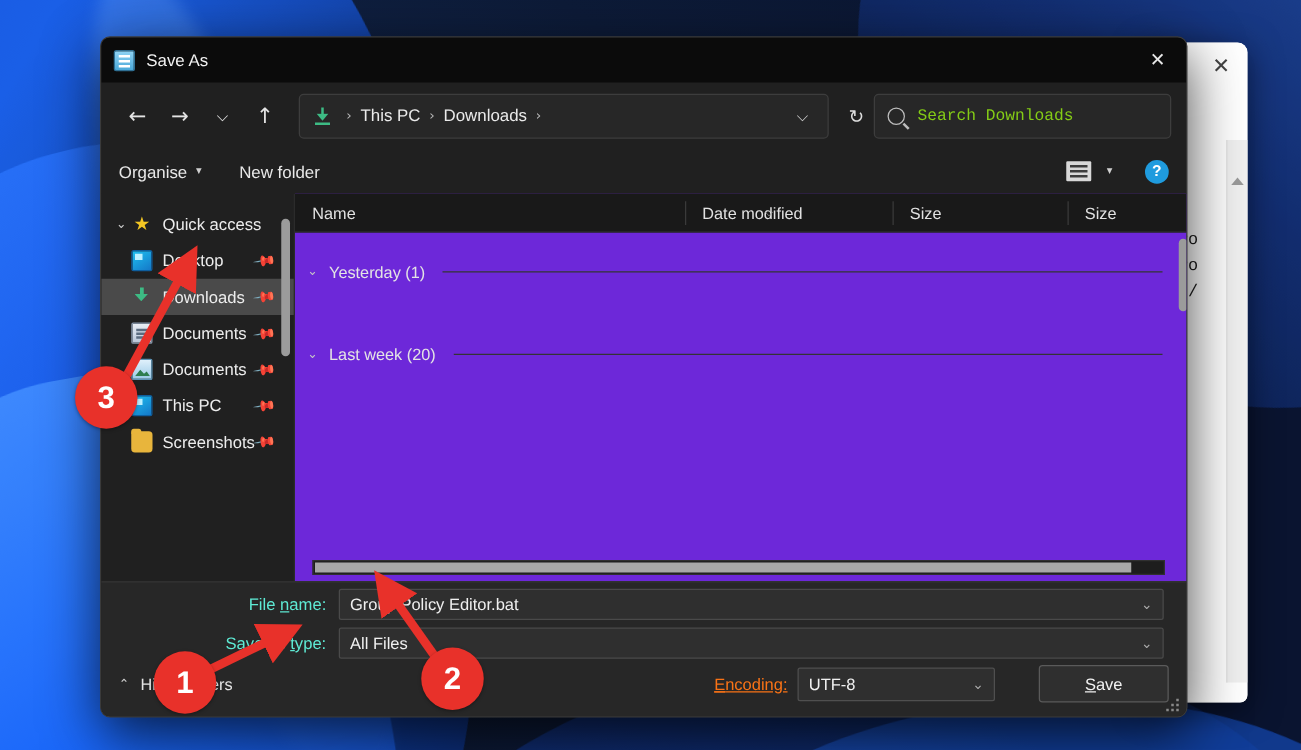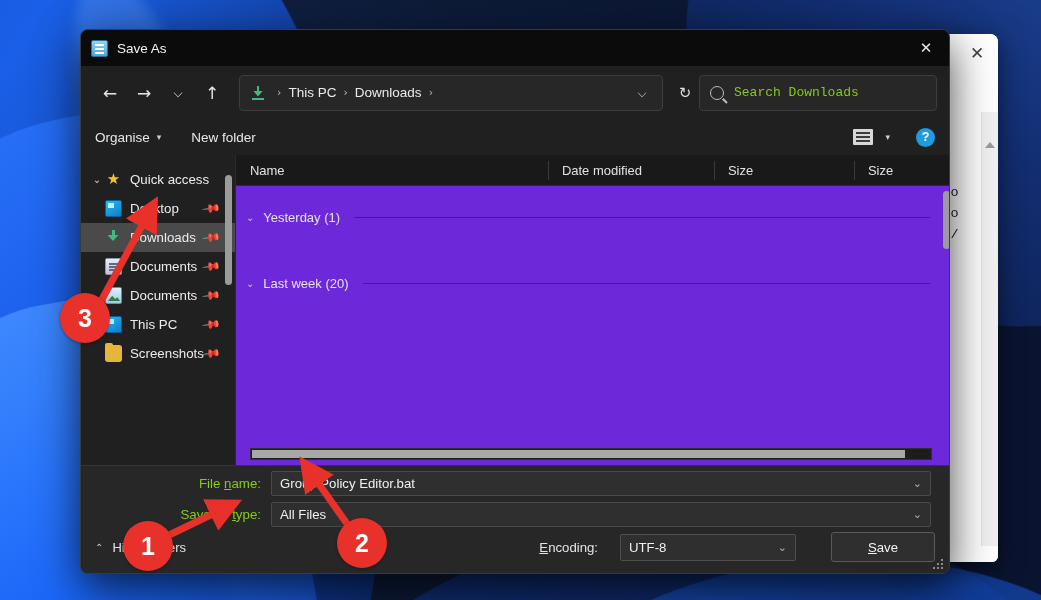--- a/index.html
+++ b/index.html
@@ -302,45 +302,45 @@
   }
 
   
   .footer {
     position: absolute; left: 0; right: 0; bottom: 0; height: 108px;
     background: #272727; border-top: 1px solid #343434;
   }
   .frow { display: flex; align-items: center; height: 27px; margin-top: 4px; }
   .flabel {
     width: 190px; text-align: right; padding-right: 10px;
-    font-size: 13.3px; color: #84cc16;
+    font-size: 13.3px; color: #5eead4;
   }
   .flabel u { text-decoration: underline; }
   .fcombo {
     width: 660px; height: 25px; background: #2f2f2f;
     border: 1px solid #4a4a4a; border-radius: 2px;
     display: flex; align-items: center; padding-left: 8px;
     font-size: 13.2px; color: #f0f0f0; position: relative;
   }
   .fcombo .cchev {
     position: absolute; right: 8px; font-size: 11px; color: #b0b0b0;
     font-family: "DejaVu Sans", sans-serif;
   }
   .botrow {
     position: absolute; left: 0; right: 0; bottom: 9px; height: 34px;
     display: flex; align-items: center; padding: 0 14px;
   }
   .hidefolders {
     display: flex; align-items: center; font-size: 13px; color: #e4e4e4;
   }
   .hidefolders .hcaret { font-size: 10px; margin-right: 9px; font-family:"DejaVu Sans",sans-serif; color:#d0d0d0;}
-  .enc-label { margin-left: auto; font-size: 13.2px; color: #e5e5e5; margin-right: 22px; }
+  .enc-label { margin-left: auto; font-size: 13.2px; color: #f97316; margin-right: 8px; text-decoration: underline; }
   .enc-label u { text-decoration: underline; }
   .enc-combo {
-    width: 176px; height: 27px; background: #2f2f2f; border: 1px solid #4f4f4f;
+    width: 158px; height: 27px; background: #2f2f2f; border: 1px solid #4f4f4f;
     border-radius: 2px; display: flex; align-items: center; padding-left: 8px;
     font-size: 13.2px; color: #f0f0f0; position: relative; margin-right: 22px;
   }
   .enc-combo .cchev { position:absolute; right:8px; font-size:11px; color:#b0b0b0; font-family:"DejaVu Sans",sans-serif;}
   .dlg-btn {
     width: 104px; height: 30px; border: 1px solid #5a5a5a; border-radius: 3px;
     background: #2f2f2f; color: #f2f2f2; font-size: 13.2px;
     display: flex; align-items: center; justify-content: center;
     margin-left: 13px;
   }

